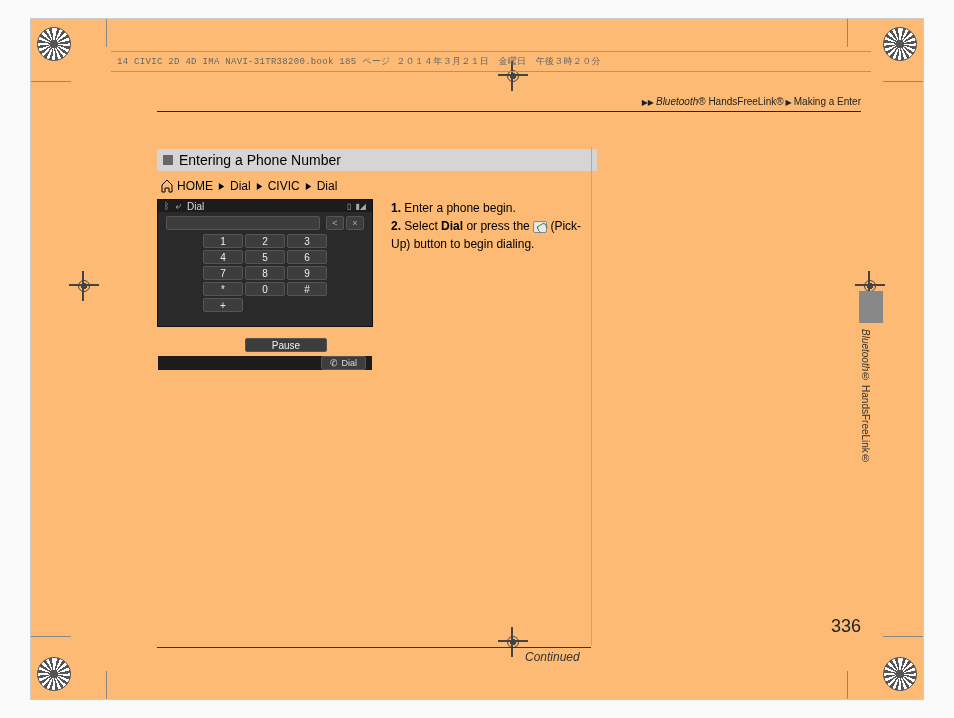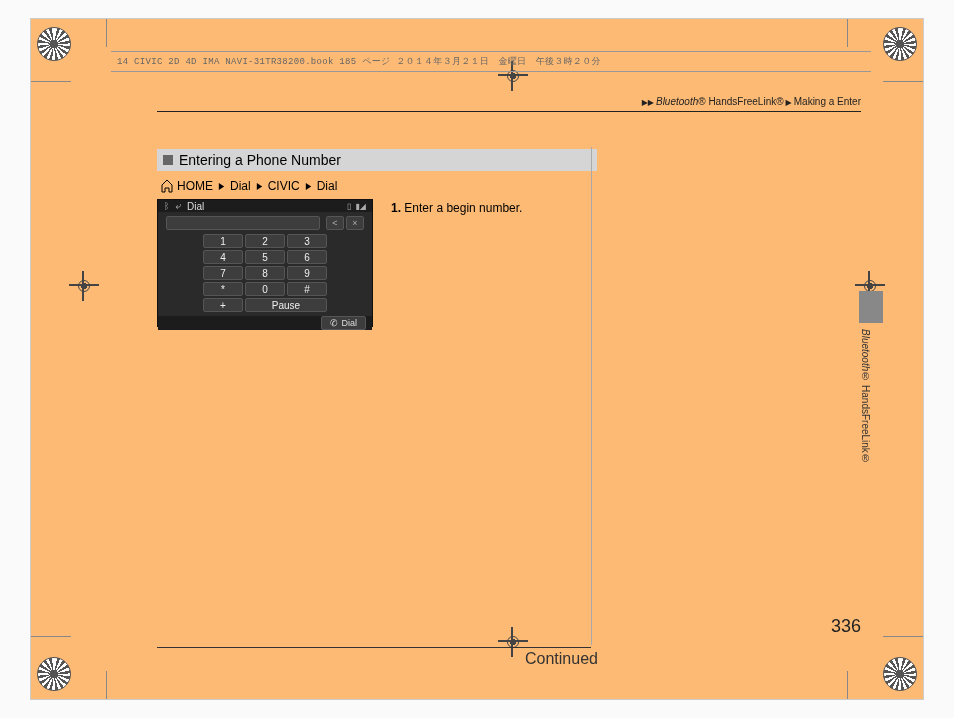--- a/index.html
+++ b/index.html
@@ -146,21 +146,21 @@
   .dev-body { flex:1; padding: 4px 8px; }
   .entry-row { display:flex; gap:6px; align-items:center; margin-bottom:4px;}
   .entry-field {
     flex:1; height:14px; background:#3d3d3d; border:1px solid #555; border-radius:2px;
   }
   .entry-btns { display:flex; gap:2px; }
   .entry-btns .eb { width:18px; height:14px; background:#3d3d3d; border:1px solid #555; border-radius:2px; font-size:9px; text-align:center; line-height:12px; color:#aaa;}
   .keypad { display:flex; flex-direction:column; gap:2px; align-items:center; }
   .krow { display:flex; gap:2px; }
   .key { width:40px; height:14px; background:#3d3d3d; border:1px solid #555; border-radius:2px; text-align:center; line-height:13px; font-size:10px; color:#eee;}
-  .key.wide { width:82px; }
+  .key.wide { width:82px;margin-top:40px; }
   .dev-footer {
     height:18px; background:#1c1c1c;
     display:flex; justify-content:flex-end; align-items:center;
     padding: 0 6px;
   }
   .dial-btn {
     background:#3d3d3d; border:1px solid #555; border-radius:2px;
     padding: 1px 8px; font-size:9px; color:#ddd;
     display:flex; align-items:center; gap:4px;
   }
@@ -179,21 +179,21 @@
   }
   .vline {
     position:absolute;
     left:560px; top:128px;
     width:1px; height:498px;
     background:#aaa;
   }
   .continued {
     position:absolute;
     left:494px; top:631px;
-    font-size:16px; color:#333;
+    font-size:12px; font-style:italic; color:#333;
   }
   .hr-bottom {
     position:absolute;
     left:126px; top:628px;
     width:434px; height:1px; background:#333;
   }
   .pagenum {
     position:absolute;
     right:62px; bottom:62px;
     font-size:18px; color:#222;
@@ -326,21 +326,24 @@
         <div class="dev-footer">
           <div class="dial-btn">
             <span style="font-size:9px;">✆</span>
             <span>Dial</span>
           </div>
         </div>
       </div>
 
       <div class="steps">
         <div>
-          <b>1.</b> <span>Enter a begin number.</span>
+          <b>1.</b> <span>Enter a phone begin.</span>
+        </div>
+        <div>
+          <b>2.</b> <span>Select </span><b>Dial</b><span> or press the </span><span class="pickup-icon"></span><span> (Pick-Up) button to begin dialing.</span>
         </div>
       </div>
     </div>
   </div>
 
   <div class="vline"></div>
   <div class="hr-bottom"></div>
   <div class="continued">Continued</div>
   <div class="pagenum">336</div>
 

